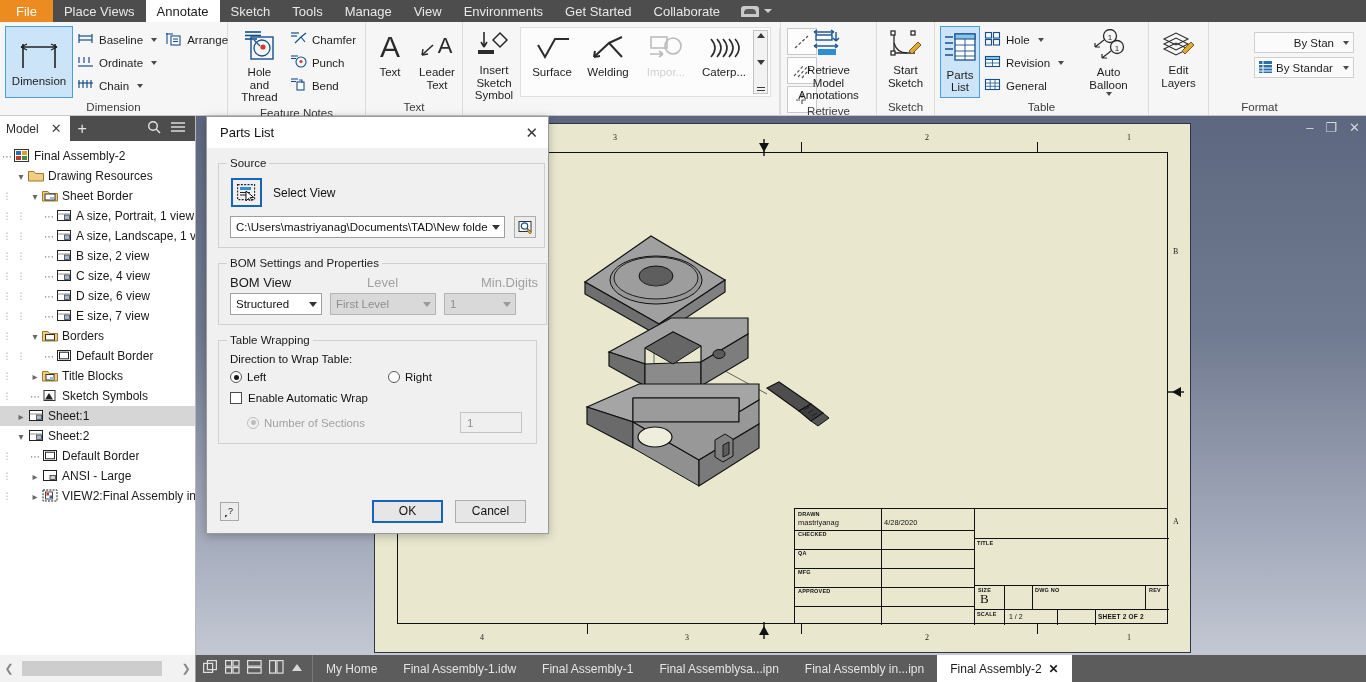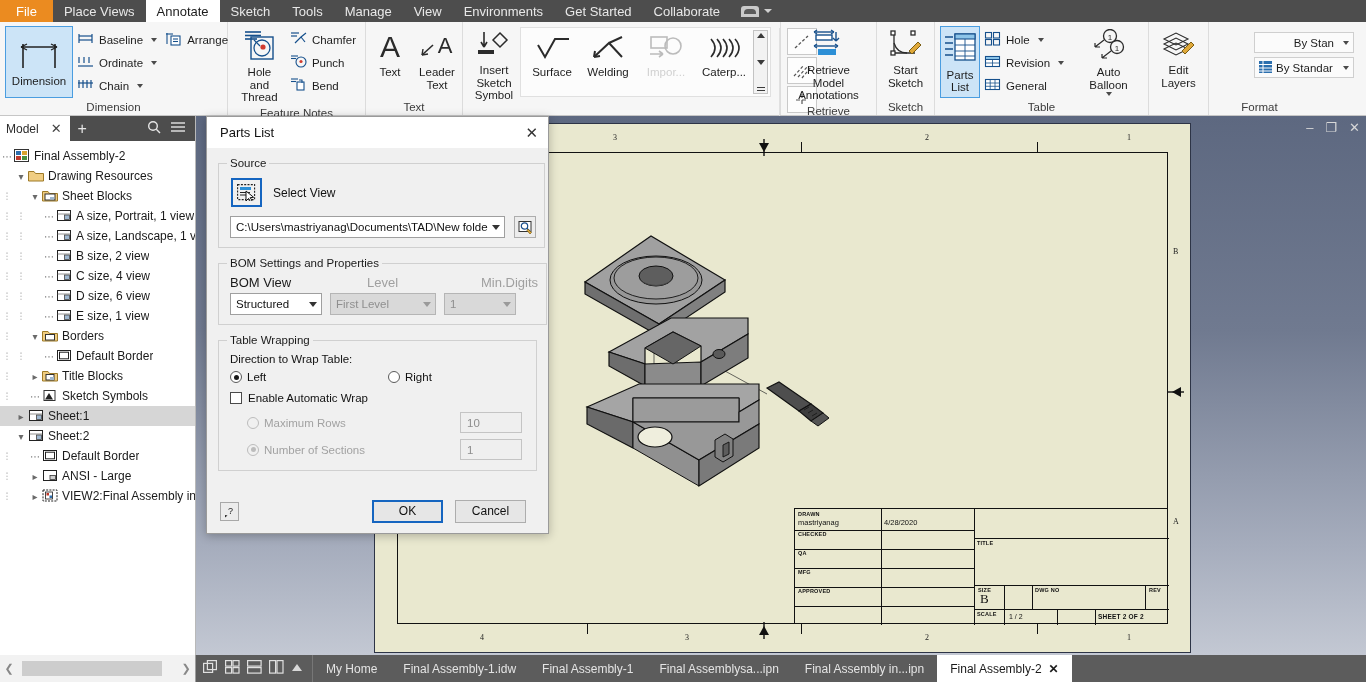--- a/index.html
+++ b/index.html
@@ -740,21 +740,21 @@
         </div>
         <div class="trow">
           <span class="tdots">⋮</span>
           <span class="tdots"></span>
           <span class="tw">▾</span>
           <span class="ticon"><svg width="16" height="13" viewBox="0 0 16 13">
               <path d="M0.5 2.5 L6 2.5 L7.5 4.5 L15.5 4.5 L15.5 12 L0.5 12 Z" fill="#f0cd82" stroke="#9e7a27" stroke-width="1"></path>
               <rect x="3" y="5" width="10" height="6" fill="#fff" stroke="#333" stroke-width="1"></rect>
               <rect x="8" y="8" width="4" height="2.5" fill="#9fb7cf"></rect>
             </svg></span>
-          <span class="tlabel">Sheet Blocks</span>
+          <span class="tlabel">Sheet Border</span>
         </div>
         <div class="trow">
           <span class="tdots">⋮</span>
           <span class="tdots">⋮</span>
           <span class="tdots"></span>
           <span class="tw">⋯</span>
           <span class="ticon"><svg width="16" height="13" viewBox="0 0 16 13">
               <rect x="1.5" y="1.5" width="13" height="10" fill="#fff" stroke="#222" stroke-width="1"></rect>
               <rect x="8.5" y="6" width="5" height="4.5" fill="#9fb7cf" stroke="#444" stroke-width=".8"></rect>
               <line x1="1.5" y1="5" x2="14.5" y2="5" stroke="#666" stroke-width=".7"></line>
@@ -812,21 +812,21 @@
         <div class="trow">
           <span class="tdots">⋮</span>
           <span class="tdots">⋮</span>
           <span class="tdots"></span>
           <span class="tw">⋯</span>
           <span class="ticon"><svg width="16" height="13" viewBox="0 0 16 13">
               <rect x="1.5" y="1.5" width="13" height="10" fill="#fff" stroke="#222" stroke-width="1"></rect>
               <rect x="8.5" y="6" width="5" height="4.5" fill="#9fb7cf" stroke="#444" stroke-width=".8"></rect>
               <line x1="1.5" y1="5" x2="14.5" y2="5" stroke="#666" stroke-width=".7"></line>
             </svg></span>
-          <span class="tlabel">E size, 1 view</span>
+          <span class="tlabel">E size, 7 view</span>
         </div>
         <div class="trow">
           <span class="tdots">⋮</span>
           <span class="tdots"></span>
           <span class="tw">▾</span>
           <span class="ticon"><svg width="16" height="13" viewBox="0 0 16 13">
               <path d="M0.5 2.5 L6 2.5 L7.5 4.5 L15.5 4.5 L15.5 12 L0.5 12 Z" fill="#f0cd82" stroke="#9e7a27" stroke-width="1"></path>
               <rect x="3.5" y="5.5" width="9" height="5.5" fill="#fff" stroke="#333" stroke-width="1"></rect>
             </svg></span>
           <span class="tlabel">Borders</span>
@@ -1140,27 +1140,20 @@
             <span>Left</span>
           </span>
           <span class="rb">
             <span class="radio-dot"></span>
             <span>Right</span>
           </span>
         </div>
         <div class="chk-row">
           <span class="chkbox"></span>
           <span class="chk-lbl">Enable Automatic Wrap</span>
-        </div>
-        <div class="sub-row">
-          <span class="rb dim">
-            <span class="radio-dot dis"></span>
-            <span>Maximum Rows</span>
-          </span>
-          <span class="numbox">10</span>
         </div>
         <div class="sub-row">
           <span class="rb dim">
             <span class="radio-dot dis on"></span>
             <span>Number of Sections</span>
           </span>
           <span class="numbox">1</span>
         </div>
       </fieldset>
     </div>

